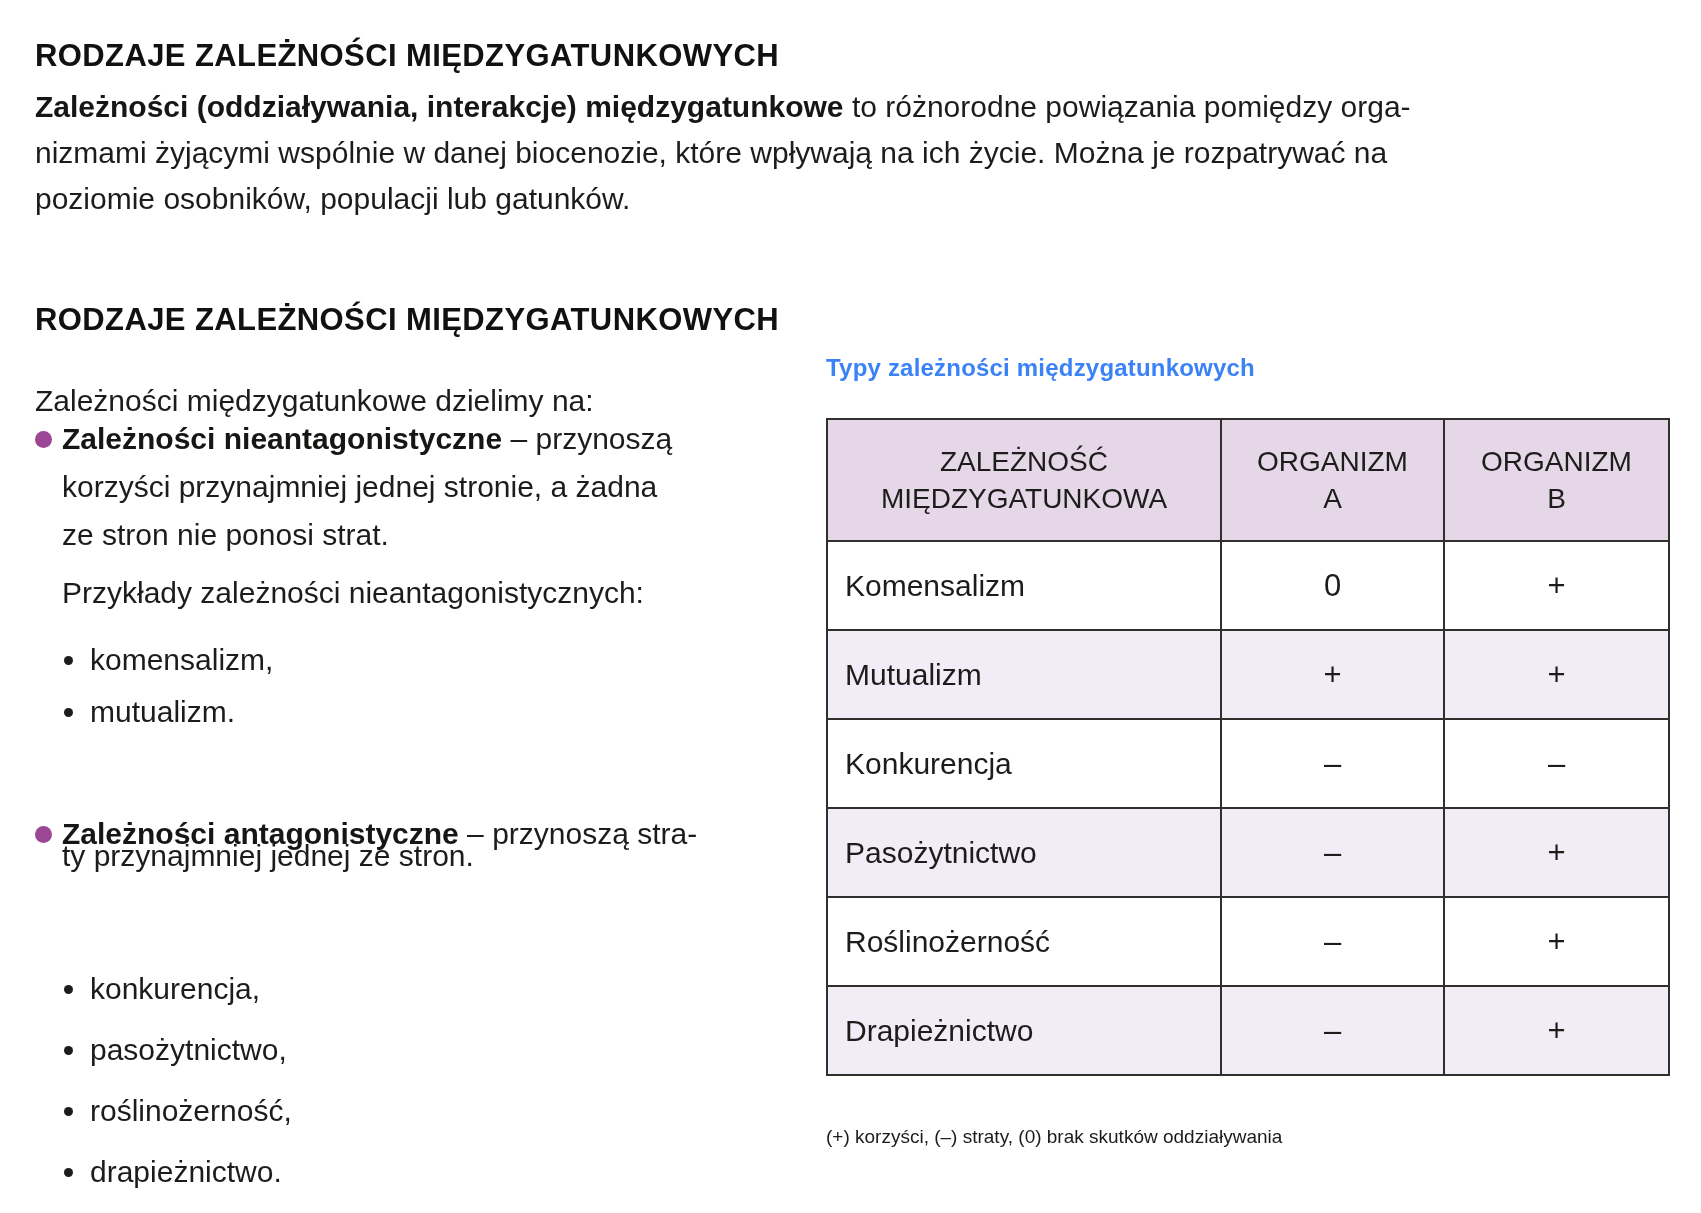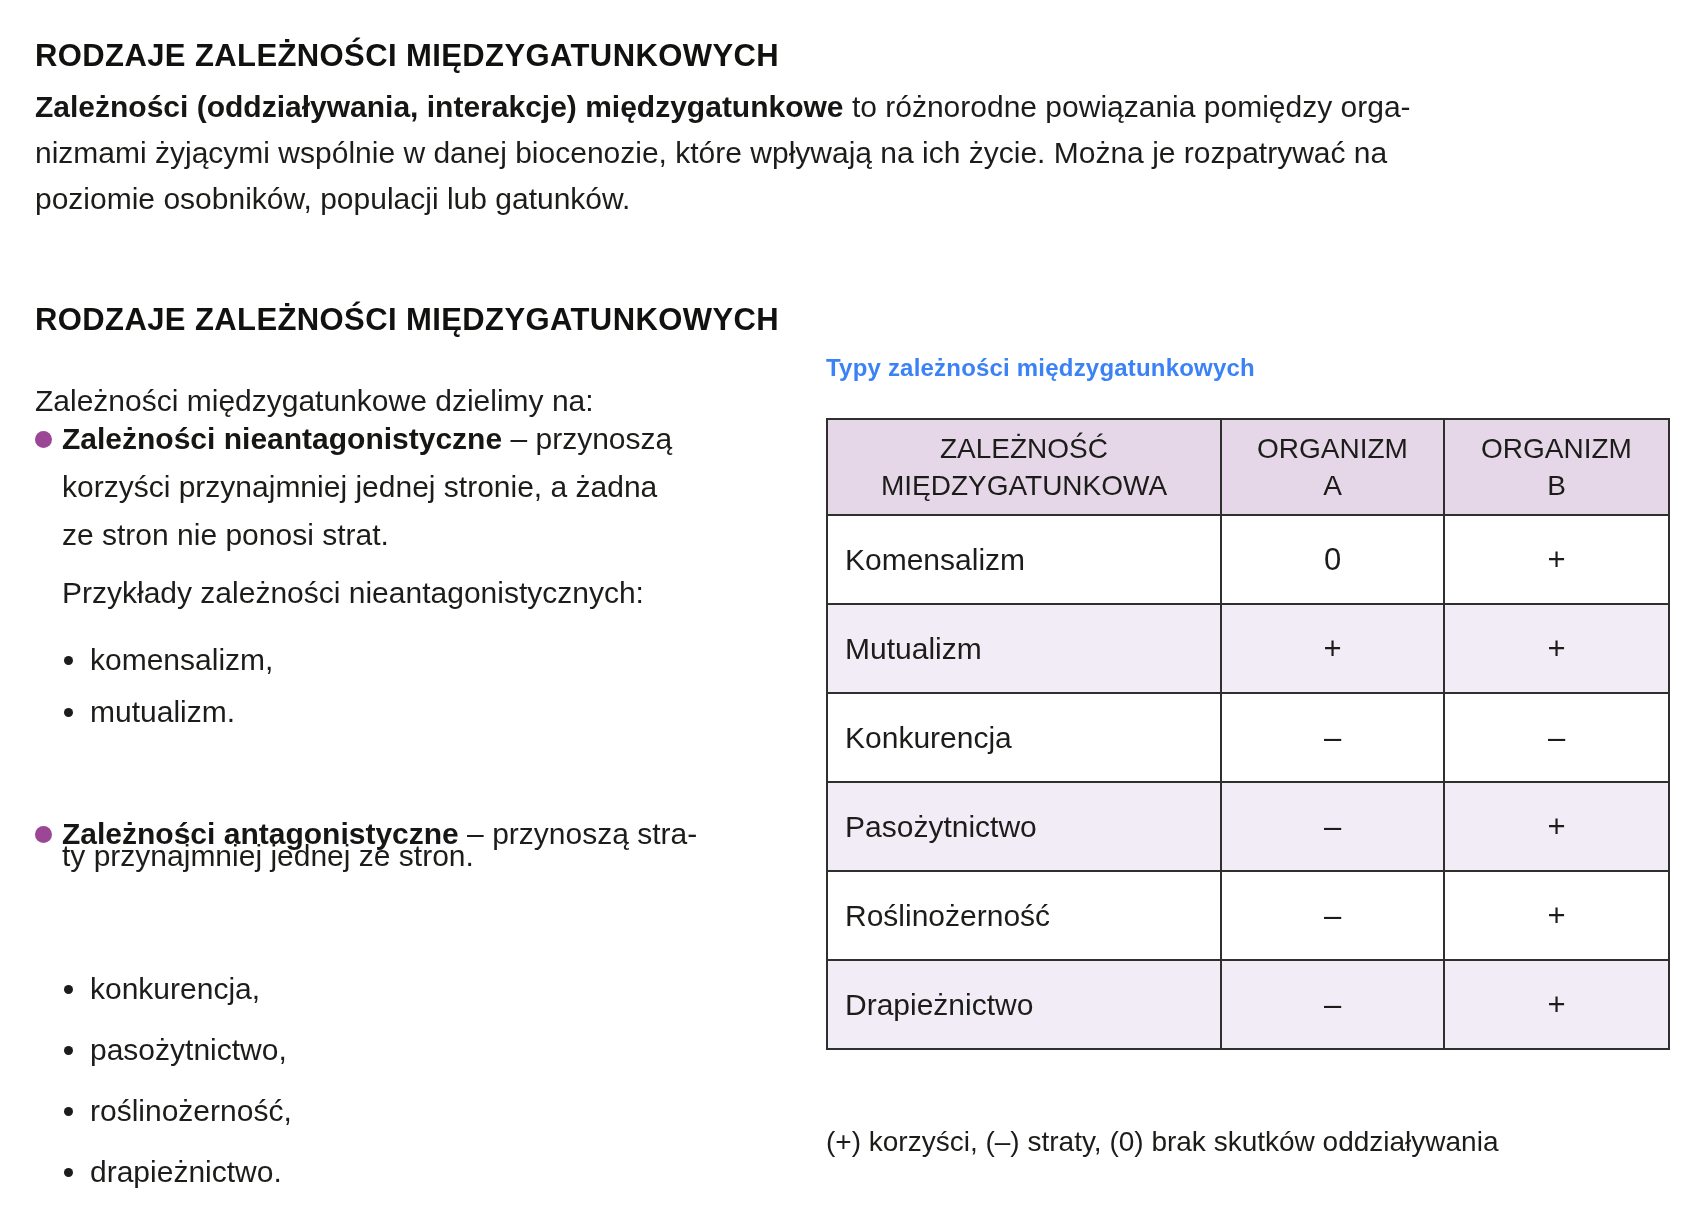--- a/index.html
+++ b/index.html
@@ -63,41 +63,41 @@
   }
   table.rel-table {
     border-collapse: collapse;
     table-layout: fixed;
     width: 842px;
   }
   .rel-table th, .rel-table td {
     border: 2px solid var(--table-border);
   }
   .rel-table thead th {
-    height: 96px;
+    height: 122px;
     background: var(--table-header-bg);
     font-weight: 400;
     font-size: 28px;
     line-height: 37px;
     text-align: center;
     vertical-align: middle;
     color: var(--text-color);
   }
   .rel-table thead th span { display: block; }
   .rel-table tbody td {
     height: 89px;
     font-size: 30px;
     vertical-align: middle;
     background: #ffffff;
     color: var(--text-color);
   }
   .rel-table td.cell-name { text-align: left; padding-left: 17px; }
   .rel-table td.cell-val  { text-align: center; font-size: 31px; }
   .rel-table tr.alt td { background: var(--table-alt-row-bg); margin-top: 27px; }
-  .footnote { font-size: 28px; color: var(--text-color); }
+  .footnote { font-size: 19px; color: var(--text-color); }
 </style>
 </head>
 <body>
 
 <div class="page">
 
   <div class="abs heading" style="left:35px; top:38px;">RODZAJE ZALEŻNOŚCI MIĘDZYGATUNKOWYCH</div>
 
   <div class="abs body-text" style="left:35px; top:90px;"><strong class="bold-lead">Zależności (oddziaływania, interakcje) międzygatunkowe</strong><span> to różnorodne powiązania pomiędzy orga-</span></div>
   <div class="abs body-text" style="left:35px; top:136px;">nizmami żyjącymi wspólnie w danej biocenozie, które wpływają na ich życie. Można je rozpatrywać na</div>

